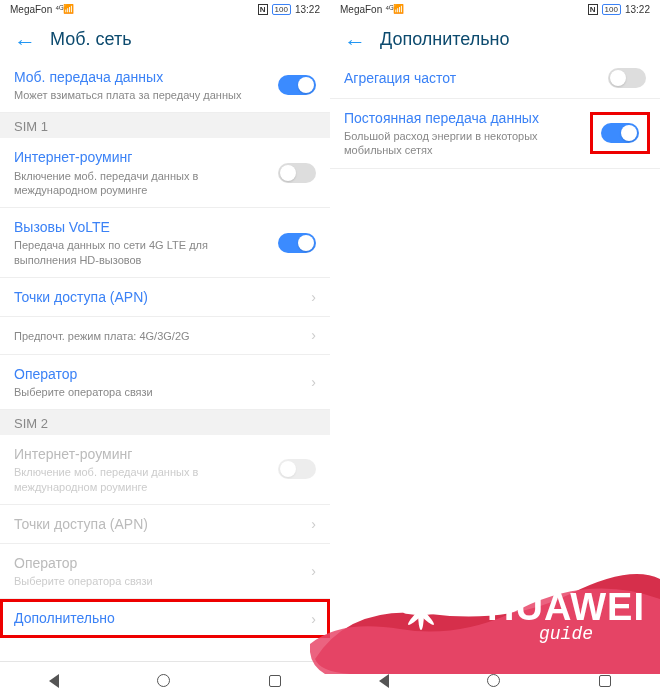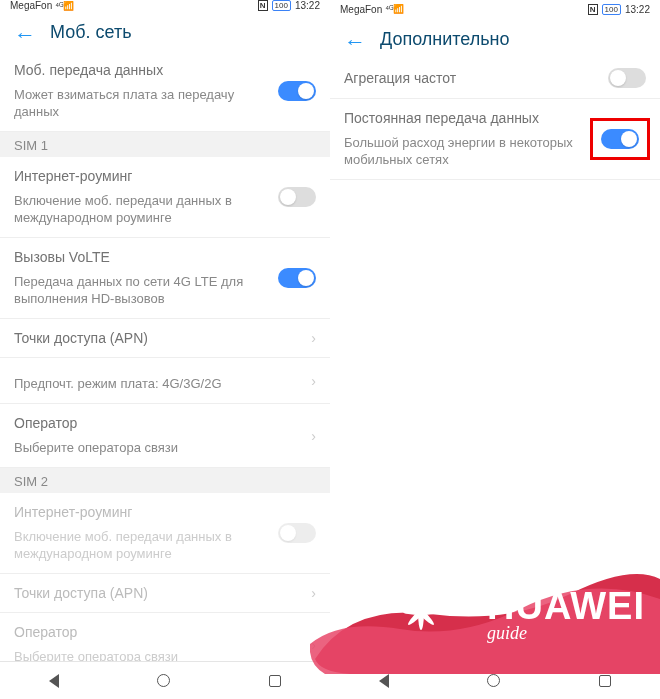--- a/index.html
+++ b/index.html
@@ -55,22 +55,22 @@
   padding: 6px 14px 4px 14px;
 }
 .row {
   padding: 10px 14px 10px 14px;
   border-bottom: 1px solid #eee;
   display: flex;
   align-items: center;
   justify-content: space-between;
 }
 .row-text { flex: 1; padding-right: 8px; }
-.row-title { font-size: 14px; color: #737373; line-height: 1.3; }
-.row-sub { font-size: 13px; color: #888; line-height: 1.3; margin-top: 8px; }
+.row-title { font-size: 14px; color: #3b82f6; line-height: 1.3; }
+.row-sub { font-size: 11px; color: #888; line-height: 1.3; margin-top: 2px; }
 .row.disabled .row-title { color: #bbb; }
 .row.disabled .row-sub { color: #ccc; }
 .chevron { color: #ccc; font-size: 14px; }
 .toggle {
   width: 38px;
   height: 20px;
   border-radius: 20px;
   position: relative;
   flex-shrink: 0;
 }
@@ -130,21 +130,21 @@
   height: 110px;
 }
 .wm-text {
   position: absolute;
   bottom: 30px;
   right: 15px;
   color: #fff;
   text-align: left;
 }
 .wm-main { font-size: 38px; font-weight: 700; letter-spacing: 1px; line-height: 1; }
-.wm-sub { font-size: 18px; font-style: italic; text-align: left; margin-top: -2px; font-family: Liberation Serif, serif; }
+.wm-sub { font-size: 18px; font-style: italic; text-align: center; margin-top: -2px; font-family: Liberation Mono, monospace; }
 .wm-logo {
   position: absolute;
   bottom: 38px;
   right: 215px;
 }
 </style>
 </head>
 <body>
 
 <div class="screens">

